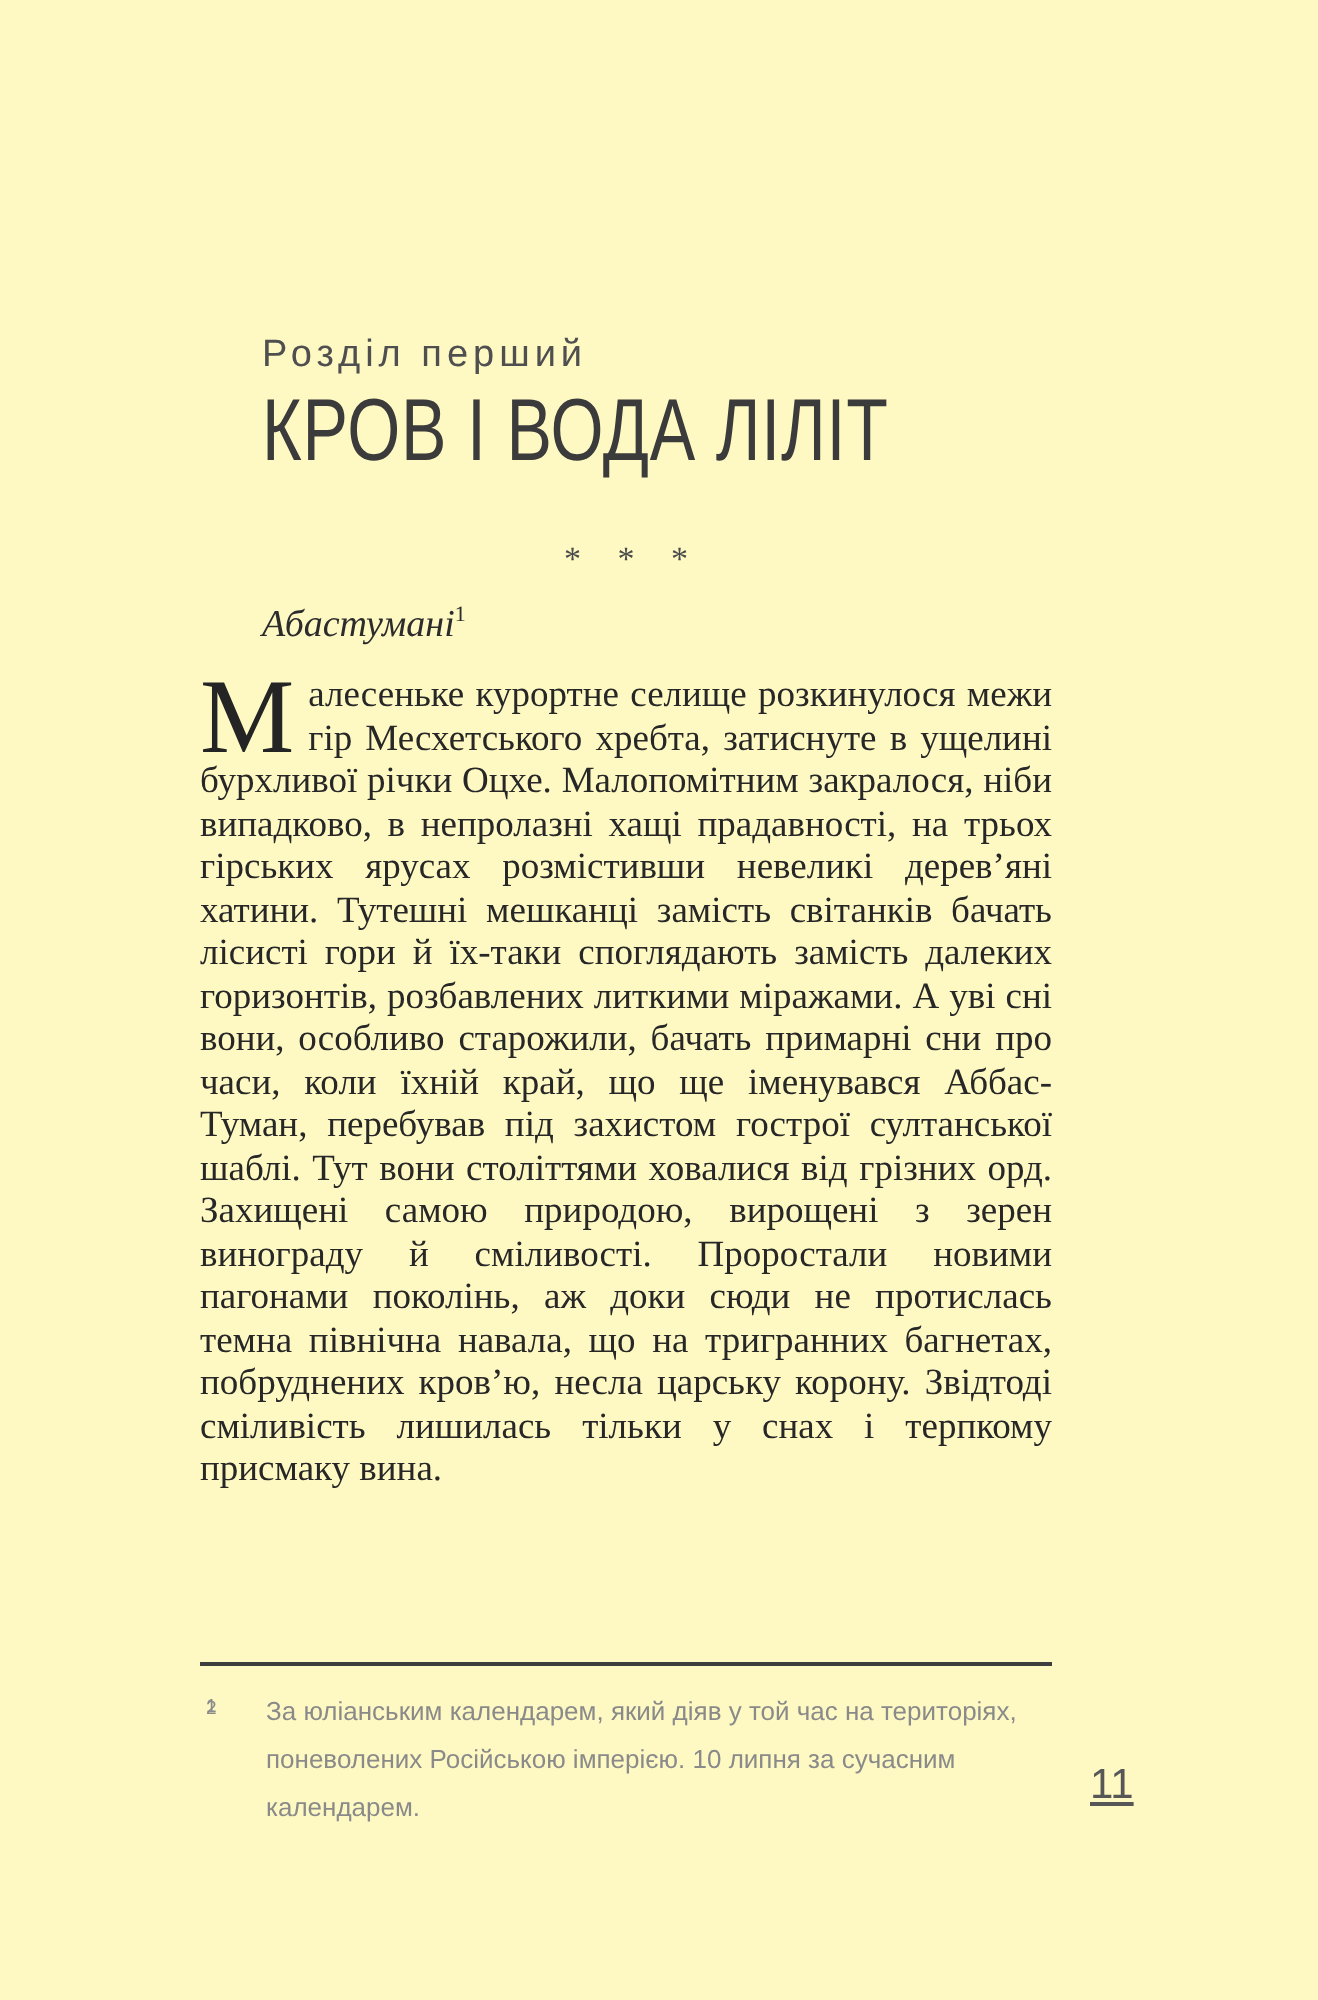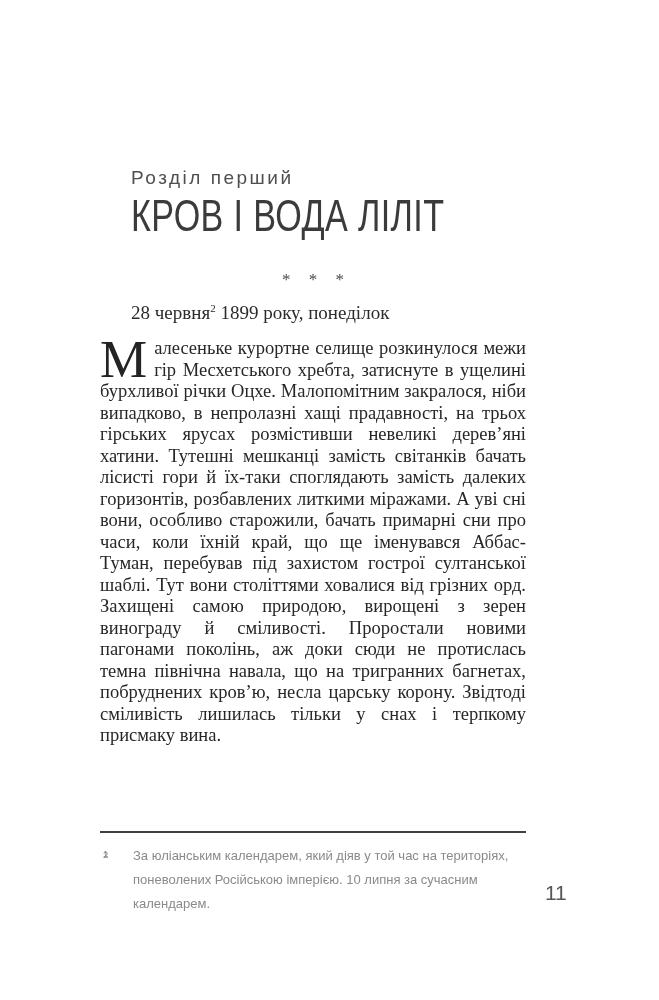--- a/index.html
+++ b/index.html
@@ -3,21 +3,21 @@
 <meta charset="utf-8">
 <style>
   * { margin: 0; padding: 0; box-sizing: border-box; }
   html, body { background: #e9e9e9; }
   body { font-family: "Liberation Serif", serif; }
 
   .page {
     position: relative;
     width: 659px;
     height: 1000px;
-    background: #ffffff;
+    background: #fef9c3;
     overflow: hidden;
     padding-left: 32px;
   }
 
   .content {
     position: absolute;
     left: 100px;
     top: 166px;
     width: 426px;
   }
@@ -122,38 +122,39 @@
     font-size: 9.5px;
   }
 
   .page-number {
     position: absolute;
     left: 545px;
     top: 881px;
     font-family: "Liberation Sans", sans-serif;
     font-size: 21px;
     color: #575757;
+    text-decoration: underline;
   }
 </style>
 </head>
 <body>
 
 <div class="page">
 
   <div class="content">
 
     <div class="kicker">Розділ перший</div>
 
     <h1 class="title">КРОВ І ВОДА ЛІЛІТ</h1>
 
     <div class="stars">* * *</div>
 
     <div class="dateline">
       <div>
-        <span>28 червня</span><sup>2</sup><span> 1899 року, понеділок</span>
+        <span class="place">Абастумані</span><sup>1</sup>
       </div>
     </div>
 
     <div class="body-text">
       <p class="para1">
         <span class="dropcap">М</span><span>алесеньке курортне селище розкинулося межи гір Месхетського хребта, затиснуте в ущелині бурхливої річки Оцхе. Малопомітним закралося, ніби випадково, в непролазні хащі прадавності, на трьох гірських ярусах розмістивши невеликі дерев’яні хатини. Тутешні мешканці замість світанків бачать лісисті гори й їх-таки споглядають замість далеких горизонтів, розбавлених литкими міражами. А уві сні вони, особливо старожили, бачать примарні сни про часи, коли їхній край, що ще іменувався Аббас-Туман, перебував під захистом гострої султанської шаблі. Тут вони століттями ховалися від грізних орд. Захищені самою природою, вирощені з зерен винограду й сміливості. Проростали новими пагонами поколінь, аж доки сюди не протислась темна північна навала, що на тригранних багнетах, побруднених кров’ю, несла царську корону. Звідтоді сміливість лишилась тільки у снах і терпкому присмаку вина.</span>
       </p>
     </div>
 
   </div>

